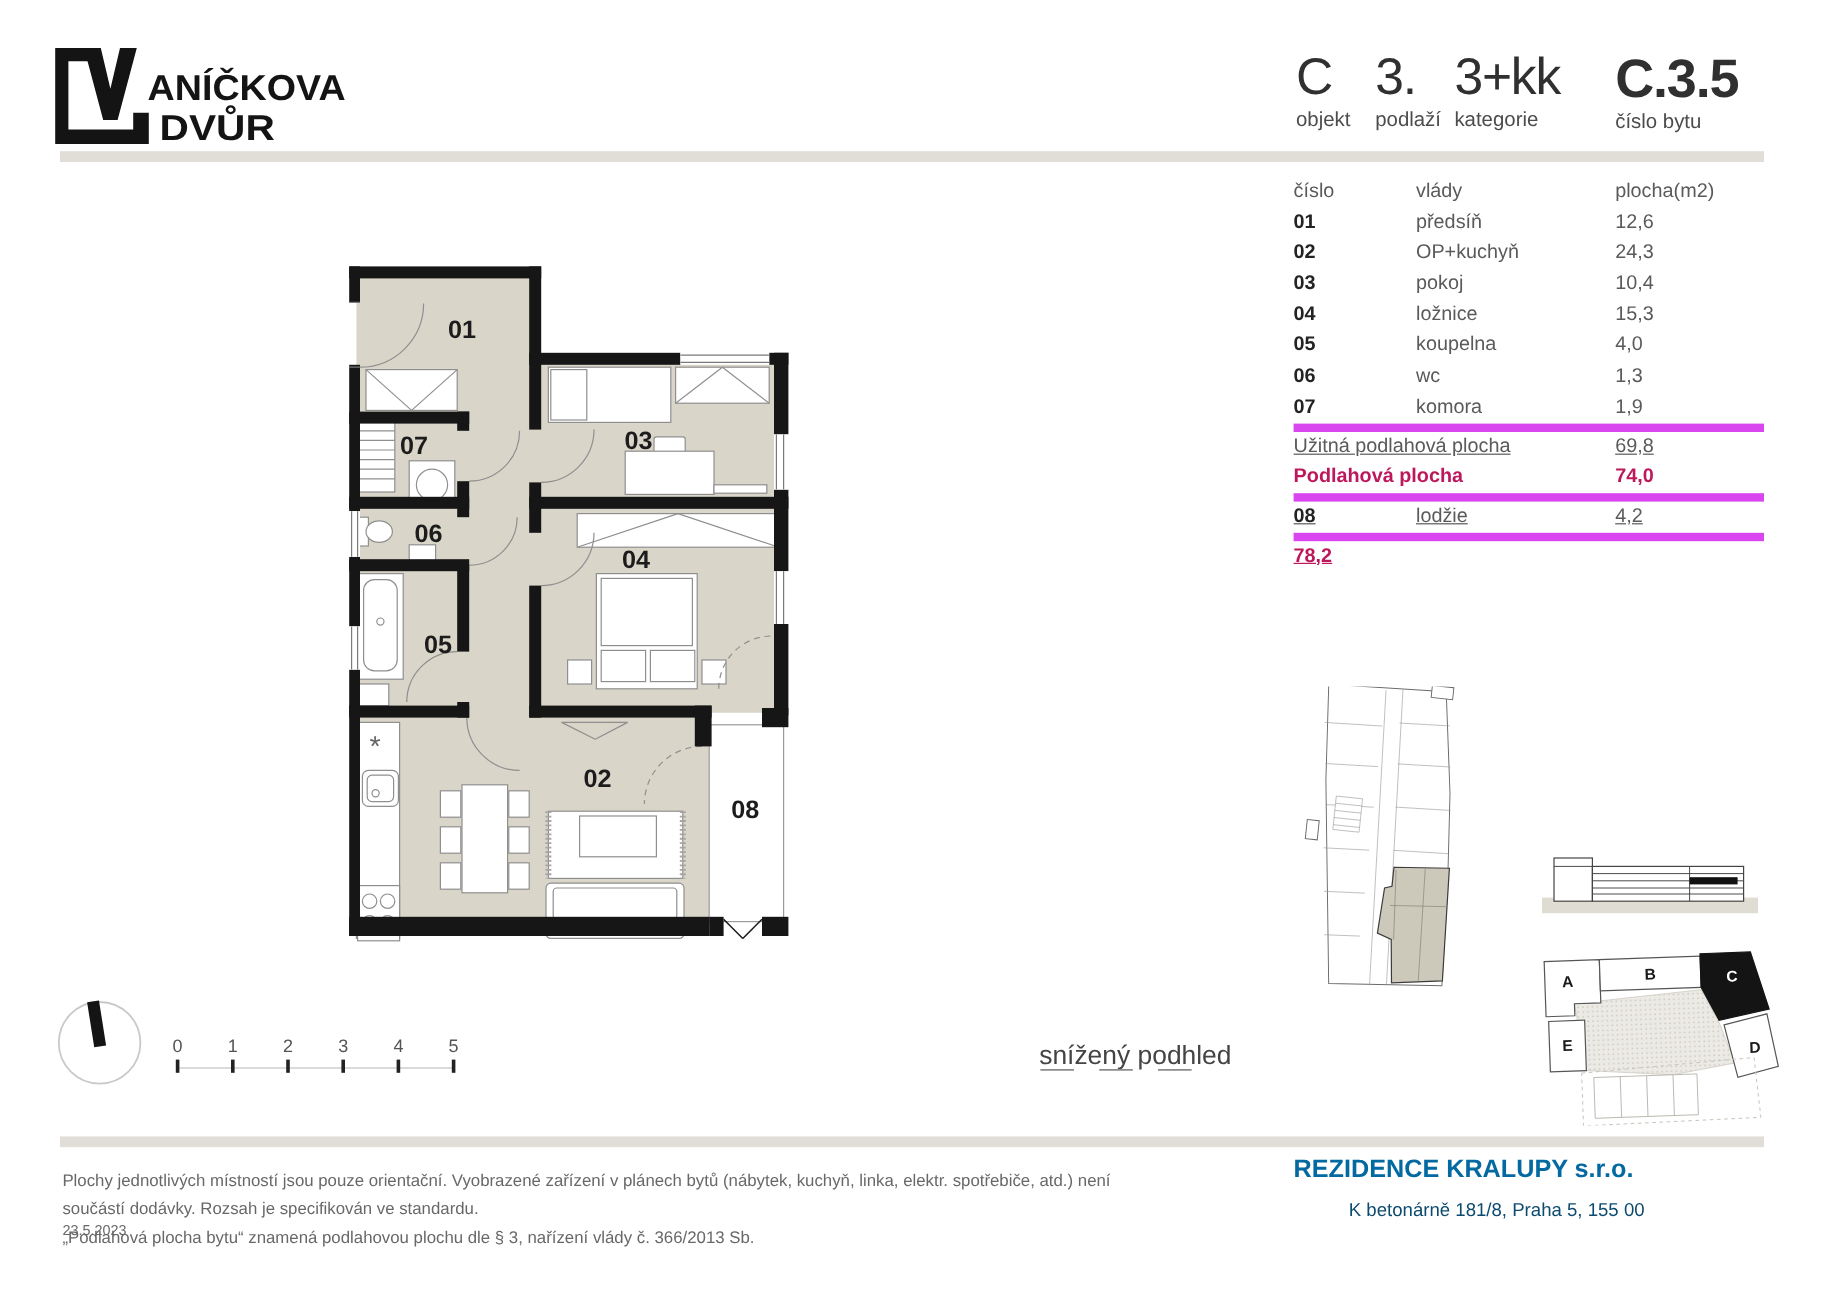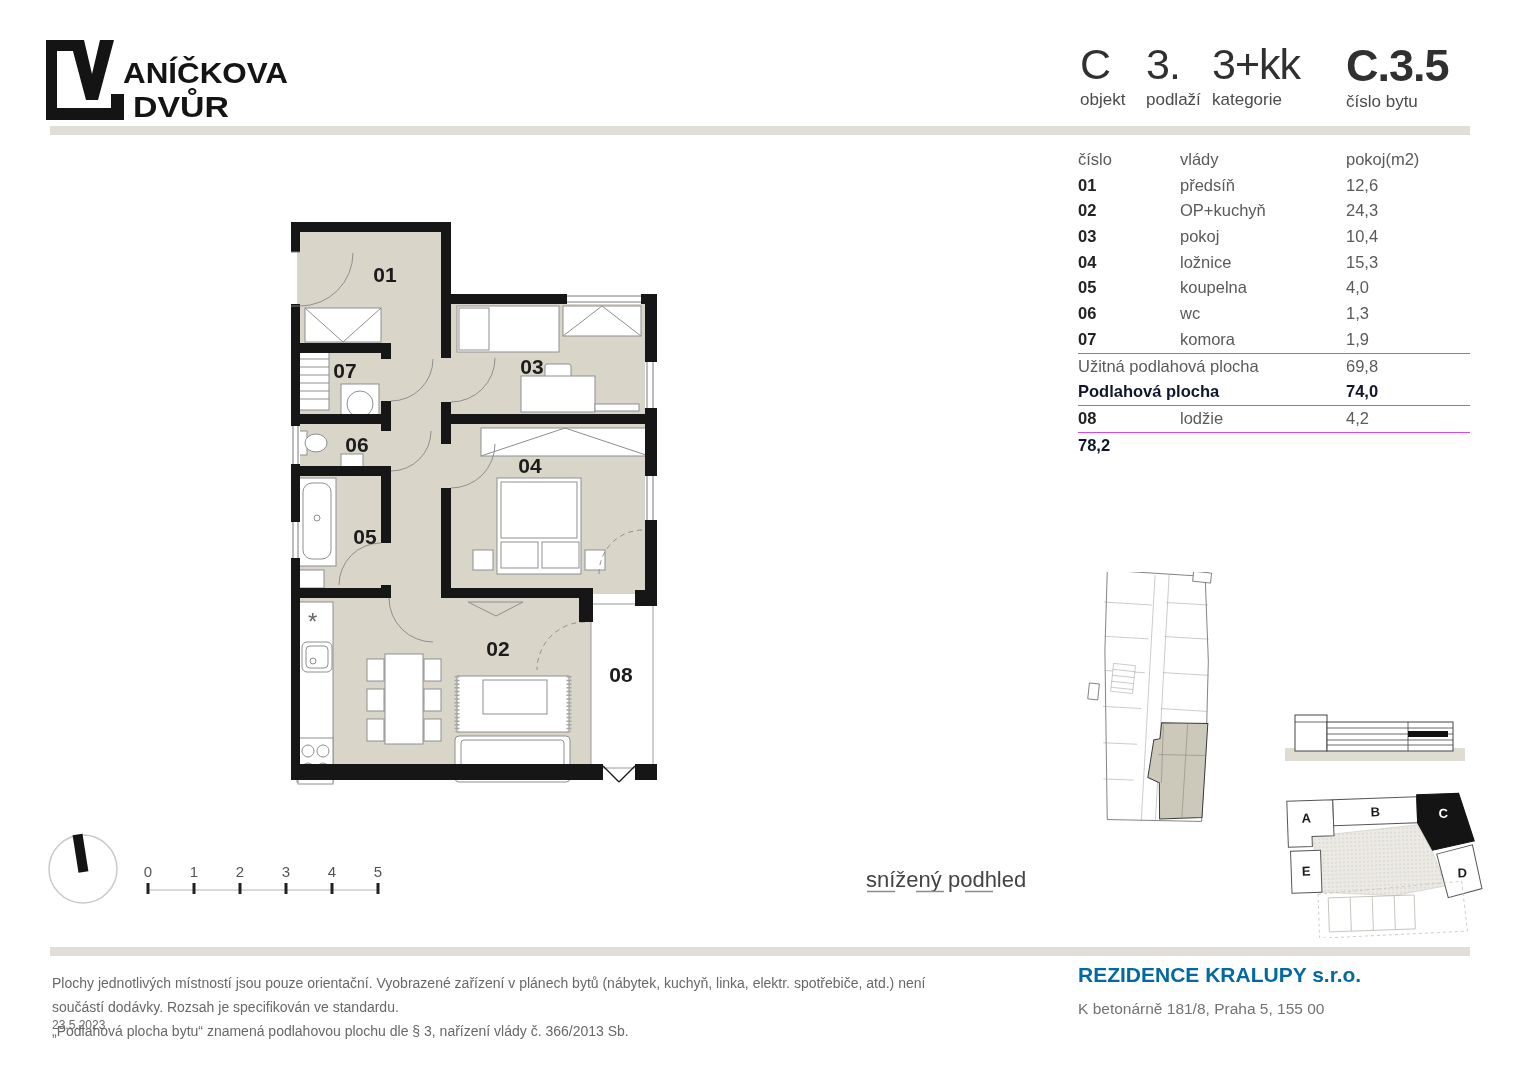--- a/index.html
+++ b/index.html
@@ -12,39 +12,39 @@
   .hf{position:absolute;top:0;}
   .hf .v{display:block;font-size:43px;line-height:1.05;color:#303030;letter-spacing:-1px;}
   .hf .l{display:block;font-size:17px;color:#4c4c4c;margin-top:3px;}
   .hf1{left:0}.hf2{left:66px}.hf3{left:132px}.hf4{left:266px}
   .hf4 .v{font-weight:bold;font-size:45px;letter-spacing:-1px;}
   
   .room-table{position:absolute;left:1078px;top:147px;width:392px;font-size:16.5px;color:#5a5a5a;}
   .rt-row{display:grid;grid-template-columns:102px 166px 1fr;height:25.7px;line-height:25.7px;}
   .rt-row.span2{grid-template-columns:268px 1fr;}
   .rt-row .num{font-weight:bold;color:#232323;}
-  .rt-row.boldrow{font-weight:bold;color:#0f172a;}
-  .sep{border-top:1px solid #d946ef;}
+  .rt-row.boldrow{font-weight:bold;color:#be185d;}
+  .sep{border-top:7px solid #d946ef;text-decoration:underline;}
   
   #logo text{font-weight:bold;fill:#141414;}
   
   #plan text.rlabel{font-weight:bold;font-size:21px;fill:#1c1c1c;text-anchor:middle;}
   #plan .furn{stroke:#8f8f8f;stroke-width:1;fill:#fff;}
   #plan .furnl{stroke:#8f8f8f;stroke-width:1;fill:none;}
   #plan .wall{fill:#161616;}
   #plan .win{stroke:#7a7a7a;stroke-width:1;}
   #plan .arc{stroke:#8f8f8f;stroke-width:1;fill:none;}
   #plan .dash{stroke:#8f8f8f;stroke-width:1;fill:none;stroke-dasharray:5 4;}
   
   .legend-text{position:absolute;left:866px;top:867px;font-size:22px;color:#444;}
   
   .disclaimer{position:absolute;left:52px;top:971px;width:900px;font-size:14px;line-height:1.72;color:#686868;}
   .fdate{position:absolute;left:52px;top:1018px;font-size:12px;color:#686868;}
   .company{position:absolute;left:1078px;top:963px;font-size:21px;font-weight:bold;color:#0369a1;}
-  .address{position:absolute;left:1078px;top:1000px;font-size:15.5px;color:#737373;}
+  .address{position:absolute;left:1124px;top:1000px;font-size:15.5px;color:#0c4a6e;}
   .keyplan-label{font-weight:bold;font-size:13px;text-anchor:middle;fill:#1a1a1a;}
 </style>
 </head>
 <body>
 
 <svg id="logo" class="abs" style="left:45px;top:38px" width="250" height="88" viewBox="0 0 250 88">
   <path d="M1,2 H32 V13 H12 V70 H66 V56 H79 V82 H1 Z" fill="#141414"></path>
   <polygon points="25,2 39,2 47,36 55,2 69,2 53,62 41,62" fill="#141414"></polygon>
   <text x="78" y="45" font-size="30" textLength="165" lengthAdjust="spacingAndGlyphs">ANÍČKOVA</text>
   <text x="88" y="79" font-size="30" textLength="96" lengthAdjust="spacingAndGlyphs">DVŮR</text>
@@ -68,21 +68,21 @@
   <div class="hf hf4">
     <span class="v">C.3.5</span>
     <span class="l">číslo bytu</span>
   </div>
 </div>
 
 <div class="room-table">
   <div class="rt-row">
     <span>číslo</span>
     <span>vlády</span>
-    <span>pokoj(m2)</span>
+    <span>plocha(m2)</span>
   </div>
   <div class="rt-row">
     <span class="num">01</span>
     <span>předsíň</span>
     <span>12,6</span>
   </div>
   <div class="rt-row">
     <span class="num">02</span>
     <span>OP+kuchyň</span>
     <span>24,3</span>

